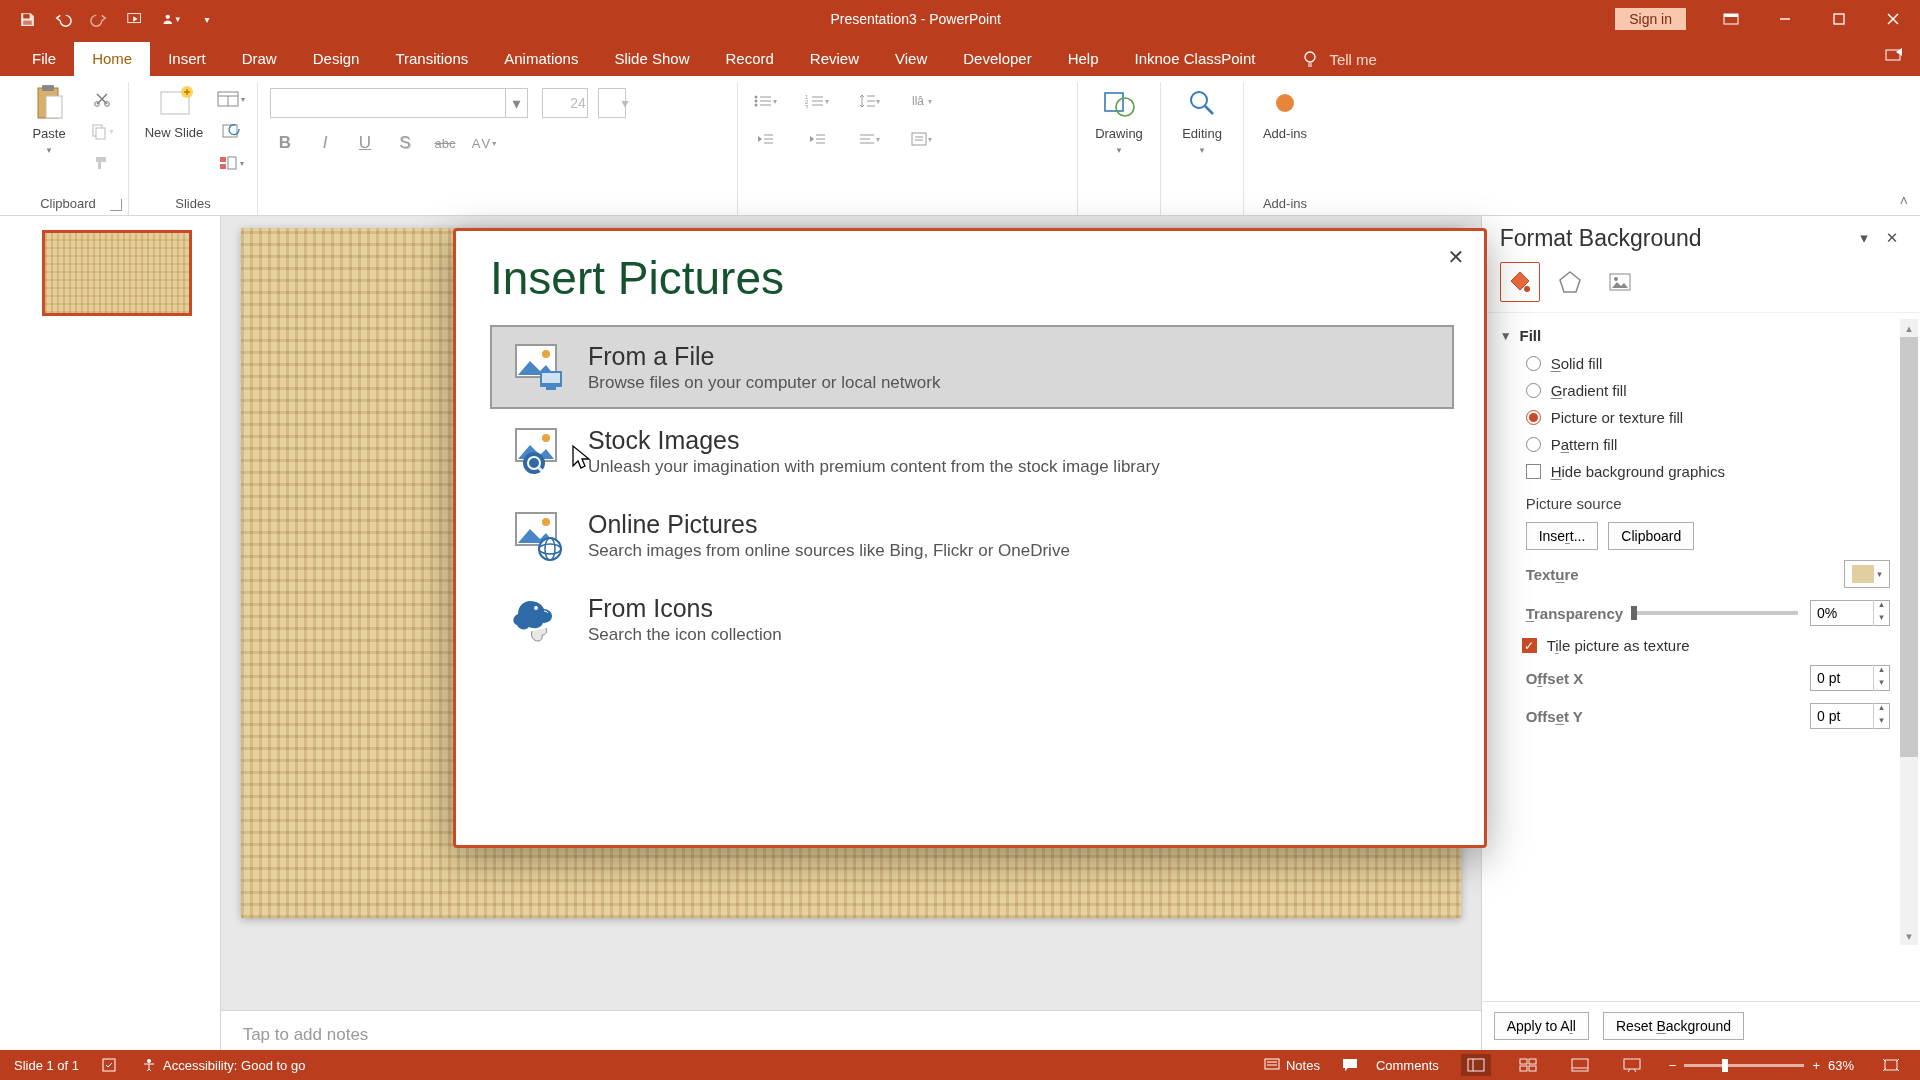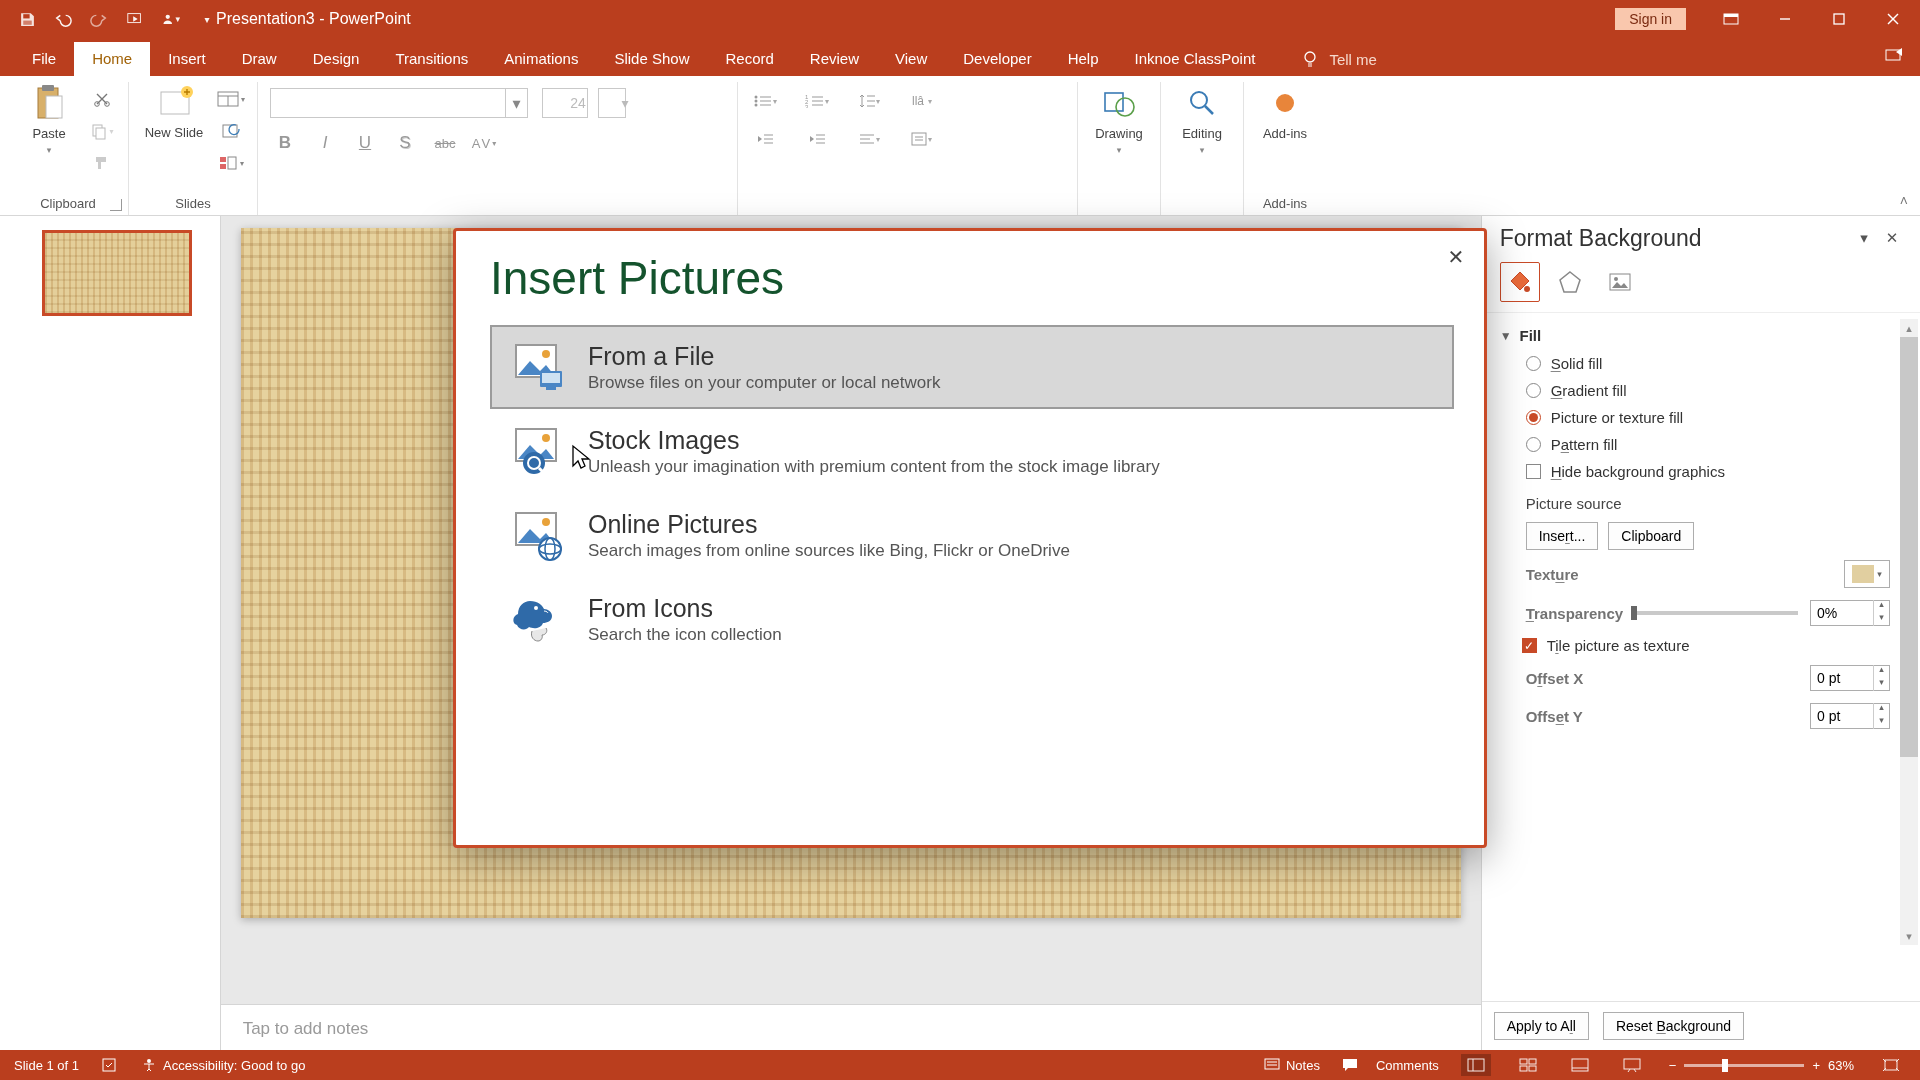--- a/index.html
+++ b/index.html
@@ -2,21 +2,21 @@
 <html><head>
 <meta charset="utf-8">
 <style>
 * { margin: 0; padding: 0; box-sizing: border-box; font-family: "Segoe UI", Arial, sans-serif; }
 body { width: 1920px; height: 1080px; overflow: hidden; background: #fff; position: relative; }
 
 
 .titlebar { height: 38px; background: #ba3e1e; display: flex; align-items: center; color: #fff; font-size: 13px; }
 .titlebar .qt { display: flex; align-items: center; gap: 18px; padding-left: 18px; }
 .titlebar .qt .icon { width: 18px; height: 18px; display: flex; align-items: center; justify-content: center; opacity: 0.95; }
-.titlebar .title { flex: 1; font-size: 16px; }
+.titlebar .title { flex: 1; text-align: center; font-size: 14px; }
 .titlebar .right { display: flex; align-items: center; gap: 0; }
 .titlebar .signin { background: #f9c7ad; color: #7a2a10; padding: 3px 14px; margin-right: 18px; font-size: 14px; }
 .titlebar .winbtn { width: 54px; height: 38px; display:flex; align-items:center; justify-content:center; }
 
 
 .ribbon-tabs { height: 38px; background: #ba3e1e; display: flex; align-items: flex-end; padding-left: 14px; gap: 0; color: #fff; font-size: 15px; }
 .ribbon-tabs .tab { padding: 8px 18px 9px 18px; cursor: pointer; }
 .ribbon-tabs .tab.active { background: #fff; color: #a16207; }
 .ribbon-tabs .tellme { margin-left: 18px; display:flex; align-items:center; gap:10px; padding:8px 10px; color: #f6d9cc; }
 .ribbon-tabs .share { position:absolute; right:16px; top:46px; color:#fff; }
@@ -45,21 +45,21 @@
 .thumb { border:3px solid #c84a27; width:150px; height:86px; margin-left:32px; position:relative;
   background: repeating-linear-gradient(90deg,#d5b77e 0 2px,#e4cf9a 2px 6px), repeating-linear-gradient(0deg, rgba(160,120,60,.15) 0 2px, transparent 2px 8px);
   background-blend-mode: multiply;
 }
 .canvas-wrap { flex:1; display:flex; flex-direction:column; background:#e8e8e8; }
 .canvas-scroll { flex:1; display:flex; align-items:flex-start; justify-content:center; padding:12px 20px; overflow:hidden; }
 .slide { width:1220px; height:690px; background:#fff; box-shadow:0 2px 8px rgba(0,0,0,.25);
   background: repeating-linear-gradient(90deg,#d7ba82 0 3px,#e6d29e 3px 9px), repeating-linear-gradient(0deg, rgba(150,110,55,.18) 0 3px, transparent 3px 12px);
   background-blend-mode: multiply;
 }
-.notes { height:46px; background:#fff; border-top:1px solid #d5d5d5; padding:14px 22px; color:#9a9a9a; font-size:17px; }
+.notes { height:40px; background:#fff; border-top:1px solid #d5d5d5; padding:14px 22px; color:#9a9a9a; font-size:17px; }
 
 
 .pane { width:449px; background:#fff; border-left:1px solid #d5d5d5; display:flex; flex-direction:column; font-size:15px; color:#333; }
 .pane-header { display:flex; align-items:center; padding:8px 14px 4px 18px; }
 .pane-header h2 { font-weight:400; font-size:23px; color:#333; flex:1; }
 .pane-header .chev, .pane-header .close { width:28px; height:28px; display:flex; align-items:center; justify-content:center; color:#555; cursor:pointer; }
 .pane-tabs { display:flex; gap:10px; padding:6px 14px 10px 18px; border-bottom:1px solid #eee; }
 .pane-tab { width:40px; height:40px; border:1px solid transparent; display:flex; align-items:center; justify-content:center; border-radius:2px; }
 .pane-tab.active { border-color:#c84a27; background:#fff; }
 .pane-body { flex:1; overflow:hidden; position:relative; padding:8px 4px 8px 14px; }

